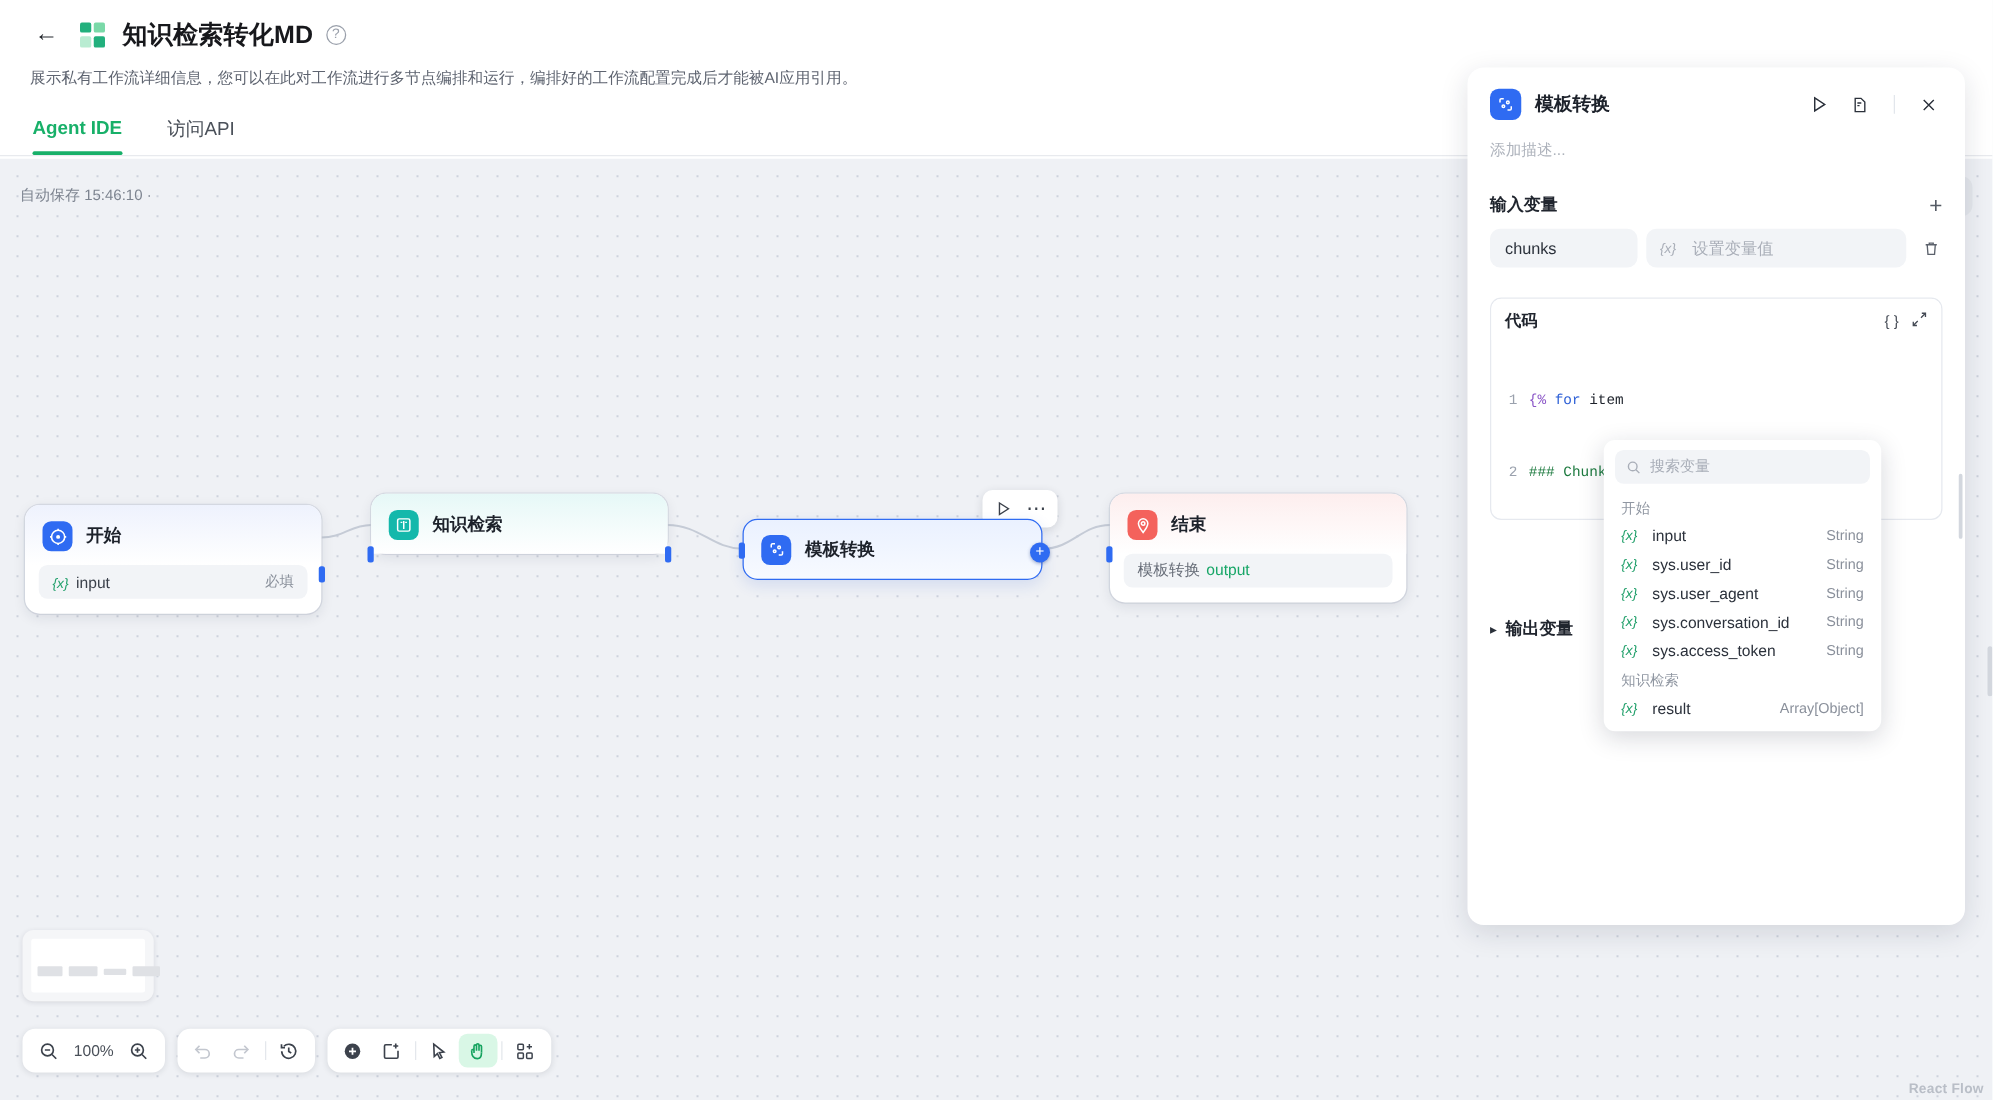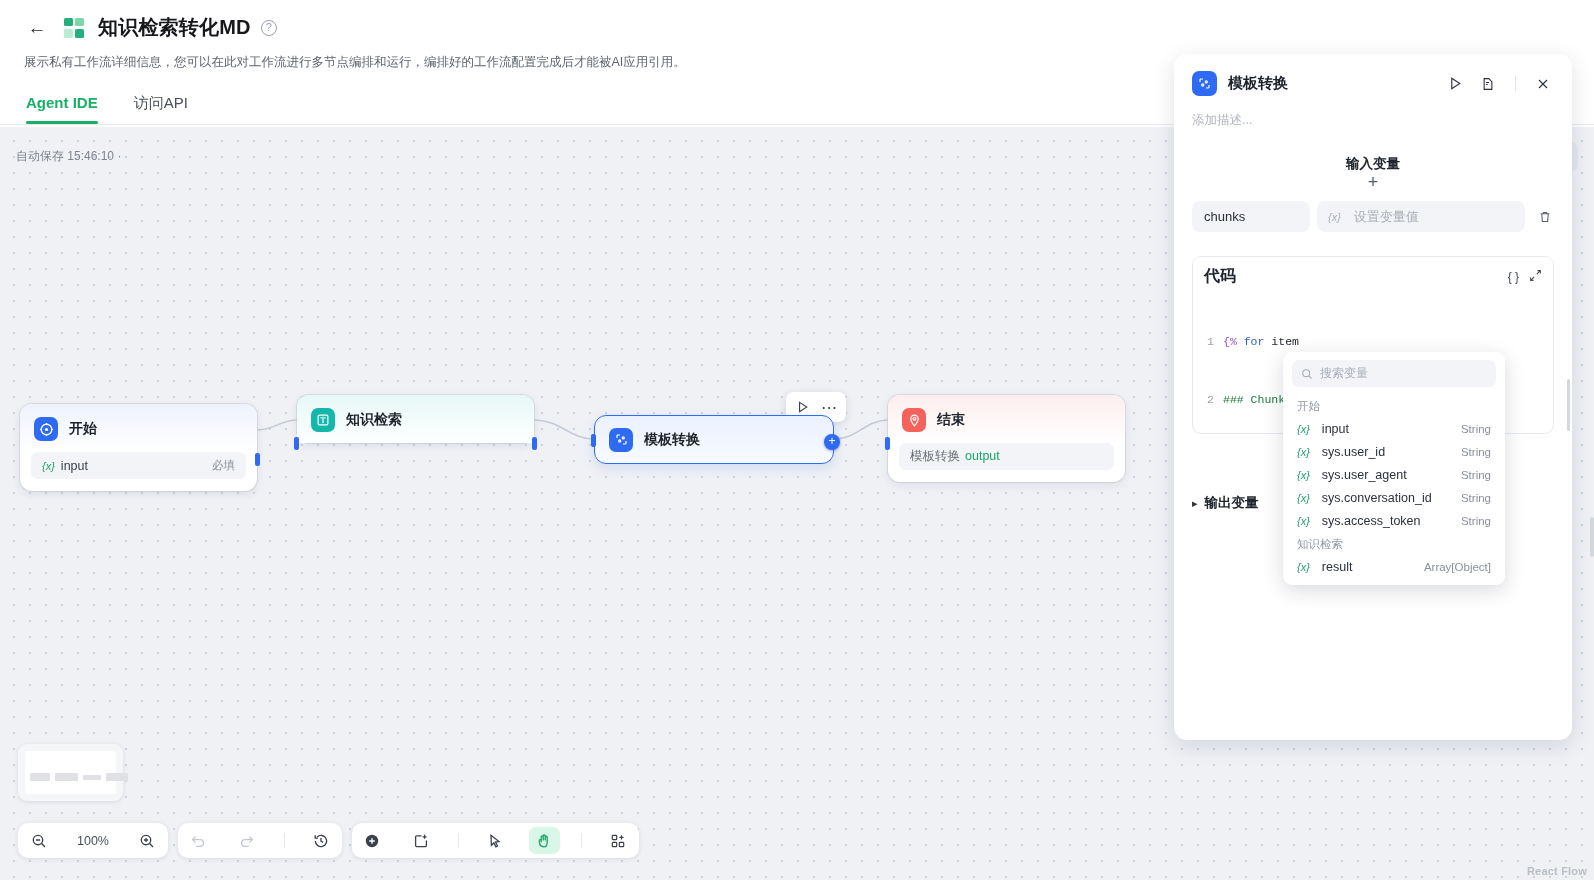--- a/index.html
+++ b/index.html
@@ -121,21 +121,21 @@
   
   .minimap {
     position:absolute; left:18px; bottom:79px; width:105px; height:57px;
     background:#f5f6f8; border-radius:9px; padding:7px; box-shadow:0 1px 4px rgba(25,32,50,.1);
   }
   .minimap-inner { background:#fff; width:100%; height:100%; border-radius:2px; position:relative; }
   .mm-node { position:absolute; background:#dfe1e5; border-radius:1px; height:8px; top:22px; }
 
   .bottom-bar { position:absolute; left:18px; bottom:22px; display:flex; gap:10px; }
   .bar-group { display:flex; align-items:center; background:#fff; border-radius:10px;
-    height:35px; padding:0 5px; box-shadow:0 1px 5px rgba(25,32,50,.11);gap:18px; }
+    height:35px; padding:0 5px; box-shadow:0 1px 5px rgba(25,32,50,.11); }
   .bar-btn { width:31px; height:27px; display:flex; align-items:center; justify-content:center;
     border-radius:7px; cursor:pointer; color:#3c424c; }
   .bar-btn.disabled { color:#c3c7cf; }
   .bar-btn.active { background:#d9f7e6; color:#16a35f; }
   .zoom-val { font-size:12.5px; color:#4a5059; padding:0 5px; min-width:40px; text-align:center; }
   .bar-sep { width:1px; height:15px; background:#e4e7ec; margin:0 3px; }
 
   .react-flow-wm {
     position:absolute; right:7px; bottom:3px; font-size:11px; color:#b9bec7; font-weight:700;
     letter-spacing:.2px;
@@ -149,21 +149,21 @@
   }
   .panel-head { display:flex; align-items:center; gap:11px; padding:17px 18px 0 18px; }
   .panel-ico { width:25px; height:25px; border-radius:7px; background:#2f6bf2;
     display:flex; align-items:center; justify-content:center; }
   .panel-title { font-size:15px; font-weight:700; color:#1d222b; flex:1; }
   .panel-act { width:22px; height:22px; display:flex; align-items:center; justify-content:center;
     cursor:pointer; color:#2b313b; }
   .panel-sep { width:1px; height:15px; background:#e2e6ec; margin:0 5px; }
   .panel-desc { padding:16px 18px 0 18px; font-size:12.5px; color:#aeb3bc; }
 
-  .sect-row { display:flex; align-items:center; padding:26px 18px 0 18px;flex-direction:column; }
+  .sect-row { display:flex; align-items:center; padding:26px 18px 0 18px; }
   .sect-title { font-size:13.5px; font-weight:700; color:#20252e; flex:1; }
   .sect-add { font-size:18px; color:#555b65; cursor:pointer; line-height:1; }
 
   .var-row { display:flex; align-items:center; gap:7px; padding:10px 14px 0 18px; }
   .var-name {
     background:#f2f4f7; border-radius:8px; height:31px; width:118px; display:flex;
     align-items:center; padding:0 12px; font-size:13px; color:#2b313b;
   }
   .var-val {
     background:#f2f4f7; border-radius:8px; height:31px; flex:1; display:flex;
@@ -171,21 +171,21 @@
   }
   .var-del { width:26px; display:flex; align-items:center; justify-content:center;
     color:#5c626c; cursor:pointer; }
 
   
   .code-box {
     margin:24px 18px 0 18px; border:1px solid #e6e9ef; border-radius:9px; overflow:hidden;
     height:178px; position:relative; background:#fff;
   }
   .code-head { display:flex; align-items:center; padding:9px 11px 6px 11px; background:#fff; }
-  .code-label { font-size:16px; font-weight:700; color:#20252e; flex:1; }
+  .code-label { font-size:13px; font-weight:700; color:#20252e; flex:1; }
   .code-act { color:#454b55; margin-left:10px; cursor:pointer; font-size:12px; }
   .code-body { font-family:"Liberation Mono","DejaVu Sans Mono",monospace; font-size:11.5px;
     line-height:1.68; padding:0 0 0 4px; white-space:pre; overflow:hidden; }
   .cl { display:flex; }
   .ln { width:26px; text-align:right; color:#9aa1ad; flex:0 0 auto; padding-right:9px;
         -webkit-user-select:none; user-select:none; }
   .ct { color:#1d7a3f; }
   .kw { color:#2c5fd6; }
   .pn { color:#8a55c7; }
 

